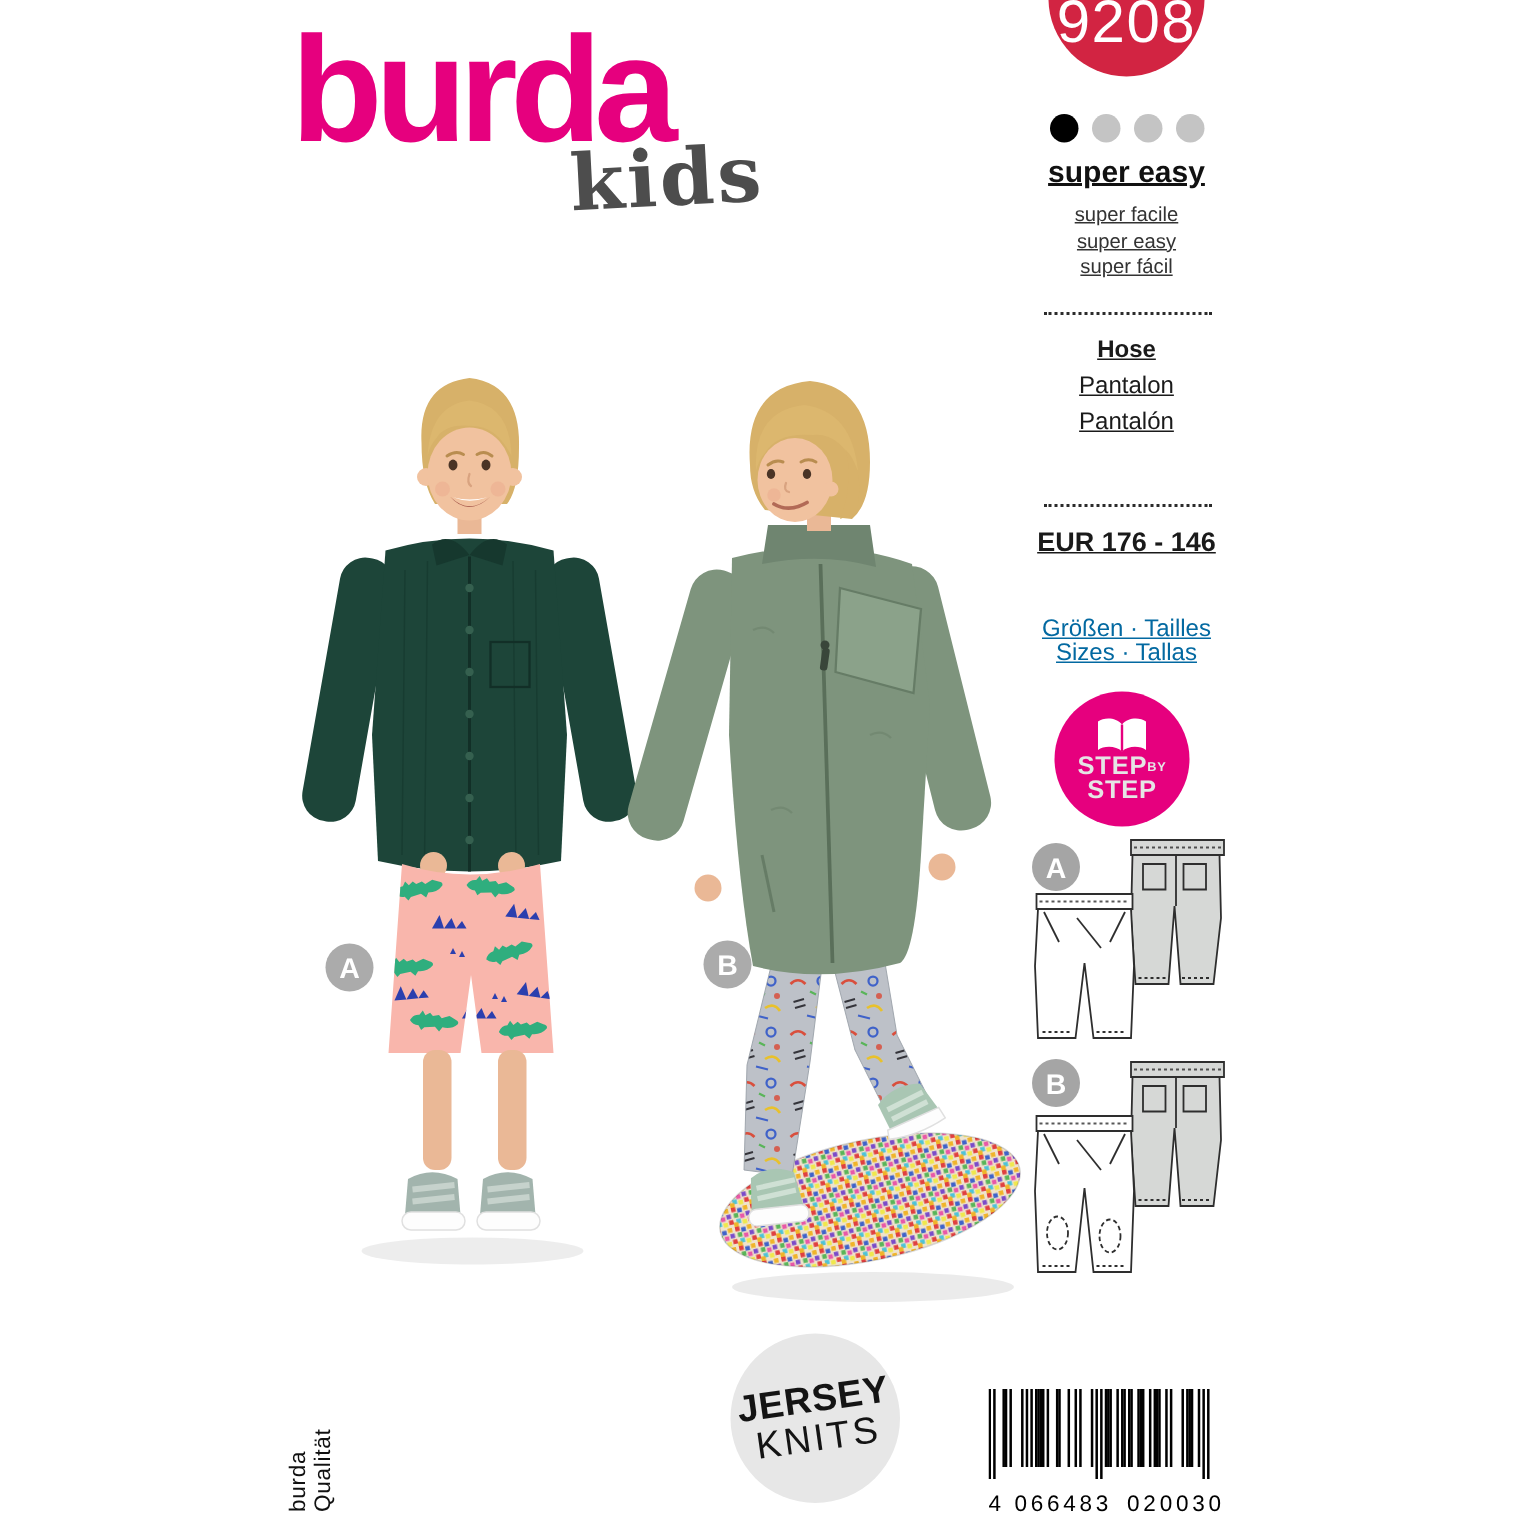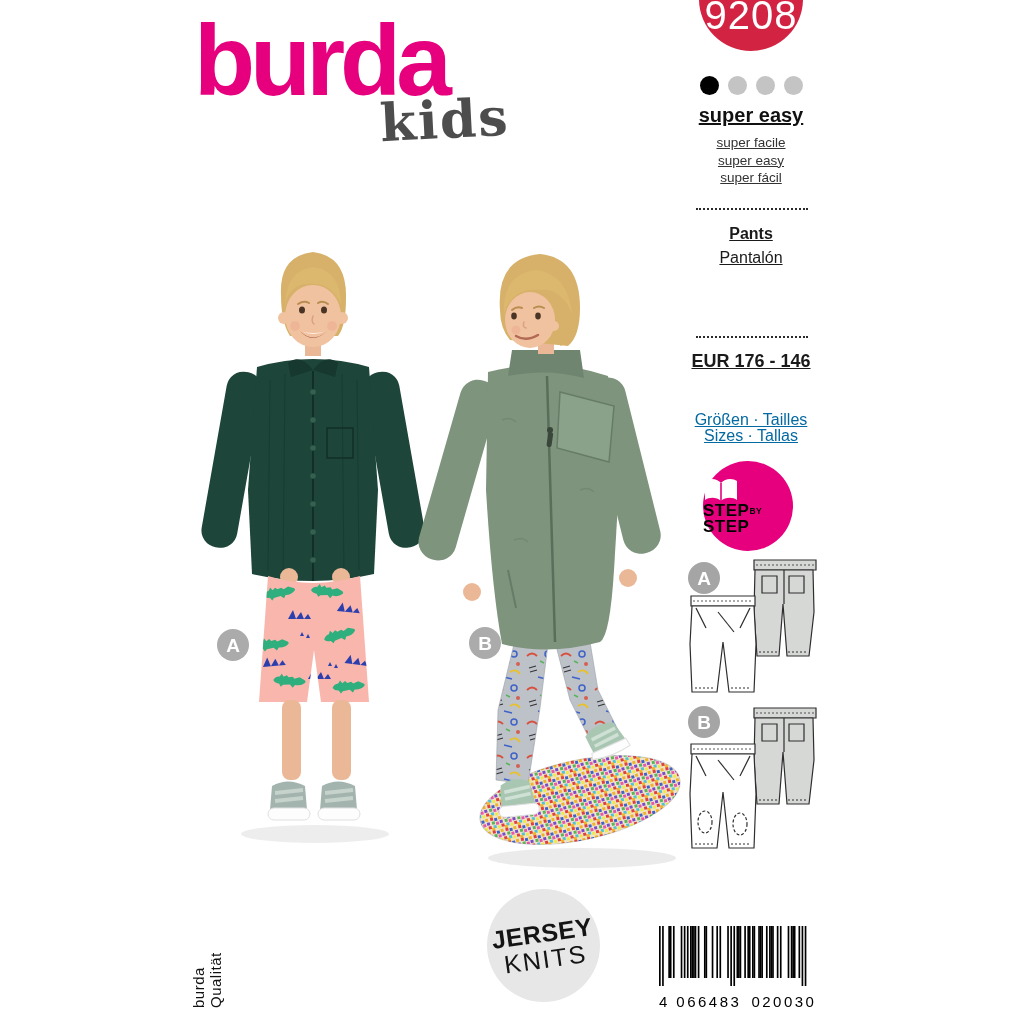--- a/index.html
+++ b/index.html
@@ -15,21 +15,21 @@
   #dots{top:76px;display:flex;justify-content:center;gap:9px;}
   .dot{width:19px;height:19px;border-radius:50%;background:#c4c4c4;}
   .dot.filled{background:#000;}
   #super-easy{top:104px;font-size:20px;font-weight:bold;color:#111;}
   #super-tr{top:134px;font-size:13.5px;color:#333;line-height:17.5px;}
   .dotline{left:696px;width:112px;border-top:2.5px dotted #2b2b2b;}
   #garment{top:222px;font-size:16px;line-height:24px;}
   #garment .b{font-weight:bold;}
   #sizes1{top:350px;font-size:18px;font-weight:bold;line-height:22px;}
   #sizes2{top:412px;font-size:16px;line-height:16px;color:#0369a1;}
-  #step-badge{left:703px;top:461px;width:90px;height:90px;border-radius:50%;background:#e6007e;display:flex;flex-direction:column;align-items:flex-start;justify-content:center;color:#000000;}
+  #step-badge{left:703px;top:461px;width:90px;height:90px;border-radius:50%;background:#e6007e;display:flex;flex-direction:column;align-items:center;justify-content:center;color:#e5e5e5;}
   #step-badge .l1{font-size:17px;font-weight:bold;letter-spacing:.5px;line-height:15px;}
   #step-badge .by{font-size:8.5px;font-weight:bold;vertical-align:2px;}
   #step-badge .l2{font-size:17px;font-weight:bold;letter-spacing:.5px;line-height:16px;}
   svg text.abletter{fill:#fff;font-size:19px;font-weight:bold;font-family:"Liberation Sans",sans-serif;text-anchor:middle;}
   .tech path,.tech rect,.tech line{vector-effect:non-scaling-stroke;}
   
   #jersey-badge{left:487px;top:889px;width:113px;height:113px;border-radius:50%;background:#e7e7e7;display:flex;align-items:center;justify-content:center;}
   #jersey-badge .inner{transform:rotate(-8deg);text-align:center;color:#141414;}
   #jersey-badge .j1{font-size:25px;font-weight:bold;letter-spacing:.5px;line-height:26px;}
   #jersey-badge .j2{font-size:25px;font-weight:normal;letter-spacing:2px;line-height:26px;}
@@ -56,21 +56,22 @@
     <span class="dot"></span>
   </div>
 <div class="abs rcol" id="super-easy">super easy</div>
 <div class="abs rcol" id="super-tr">
   <div>super facile</div>
   <div>super easy</div>
   <div>super fácil</div>
 </div>
 <div class="abs dotline" style="top:208px"></div>
 <div class="abs rcol" id="garment">
-  <div class="b">Pants</div>
+  <div class="b">Hose</div>
+  <div>Pantalon</div>
   <div>Pantalón</div>
 </div>
 <div class="abs dotline" style="top:336px"></div>
 <div class="abs rcol" id="sizes1">
   <div>EUR 176 - 146</div>
 </div>
 <div class="abs rcol" id="sizes2">
   <div>Größen · Tailles</div>
   <div>Sizes · Tallas</div>
 </div>

